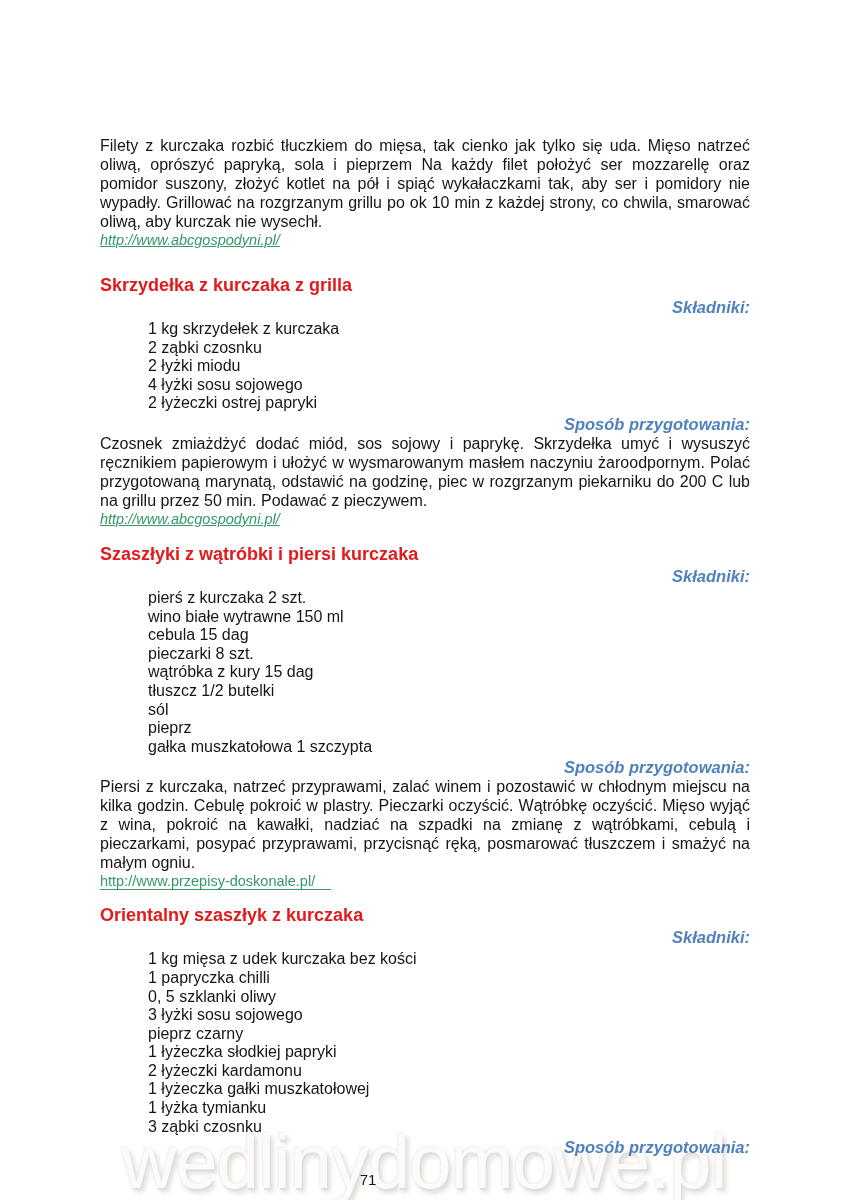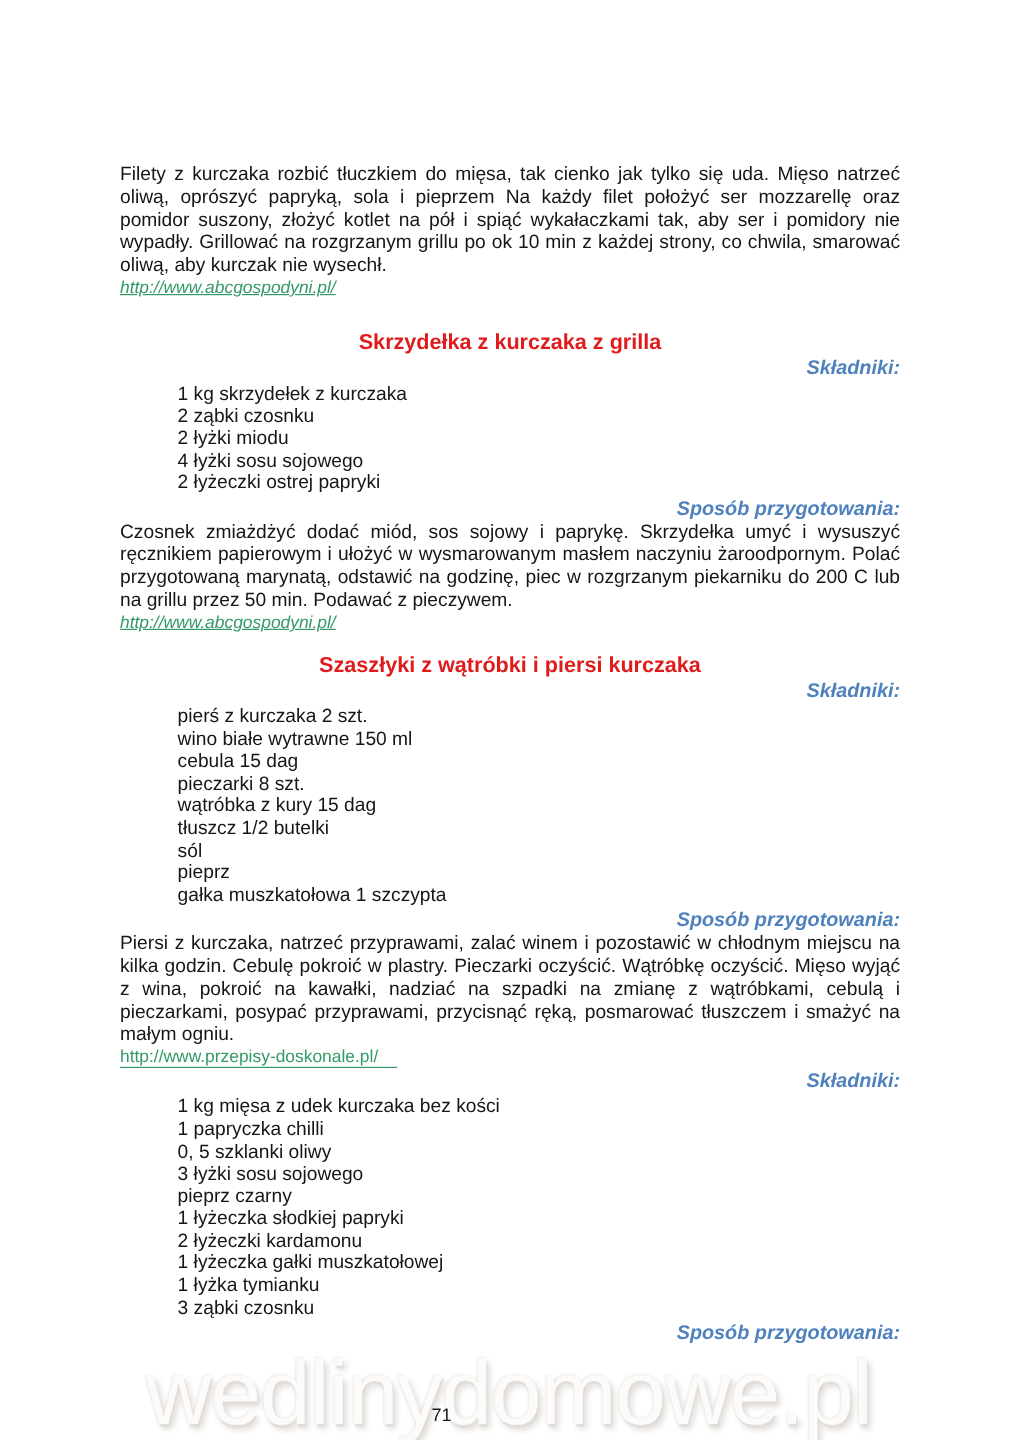--- a/index.html
+++ b/index.html
@@ -15,21 +15,21 @@
     color:#fcfbfa;
     text-shadow:3px 4px 5px #dedad6,-1px -1px 2px #f0eeec,1px 2px 1px #e6e3e0;
     z-index:1;user-select:none;
   }
   .content{position:relative;z-index:2;padding:96px 98px 0 100px;margin-top:40px;}
   .para{font-size:16px;line-height:19px;text-align:justify;margin:0;color:#161616;}
   .linkline{line-height:18px;margin:0;}
   .link{color:#339966;font-size:14.5px;text-decoration:underline;}
   .italic{font-style:italic;}
   .trail{text-decoration:none;border-bottom:1.4px solid #339966;padding-right:16px;display:inline-block;line-height:15px;}
-  .title{color:#e01b1b;font-size:18px;font-weight:bold;text-align:center;margin:0;line-height:21px;}
+  .title{color:#e01b1b;font-size:18px;font-weight:bold;text-align:left;margin:0;line-height:21px;}
   .t1{margin-top:26px;}
   .t2{margin-top:16px;}
   .t3{margin-top:15px;}
   .sub{color:#4f81bd;font-size:16.5px;font-weight:bold;font-style:italic;line-height:19px;margin-top:2px;text-align:right;}
   ul.ing{list-style:none;margin:3px 0 0 0;padding:0 0 0 48px;}
   ul.ing li{font-size:16px;line-height:18.6px;}
   .pagenum{
     position:absolute;top:1131px;left:0;width:736px;text-align:center;
     font-size:15px;color:#1a1a1a;z-index:3;
   }
@@ -80,20 +80,21 @@
         <li>gałka muszkatołowa 1 szczypta</li>
       </ul>
       <div class="sub">Sposób przygotowania:</div>
       <p class="para">Piersi z kurczaka, natrzeć przyprawami, zalać winem i pozostawić w chłodnym miejscu na kilka godzin. Cebulę pokroić w plastry. Pieczarki oczyścić. Wątróbkę oczyścić. Mięso wyjąć z wina, pokroić na kawałki, nadziać na szpadki na zmianę z wątróbkami, cebulą i pieczarkami, posypać przyprawami, przycisnąć ręką, posmarować tłuszczem i smażyć na małym ogniu.</p>
       <div class="linkline">
         <a href="#" class="link trail">http://www.przepisy-doskonale.pl/</a>
       </div>
     </section>
 
     <section>
+      <h2 class="title t3">Orientalny szaszłyk z kurczaka</h2>
       <div class="sub">Składniki:</div>
       <ul class="ing">
         <li>1 kg mięsa z udek kurczaka bez kości</li>
         <li>1 papryczka chilli</li>
         <li>0, 5 szklanki oliwy</li>
         <li>3 łyżki sosu sojowego</li>
         <li>pieprz czarny</li>
         <li>1 łyżeczka słodkiej papryki</li>
         <li>2 łyżeczki kardamonu</li>
         <li>1 łyżeczka gałki muszkatołowej</li>

